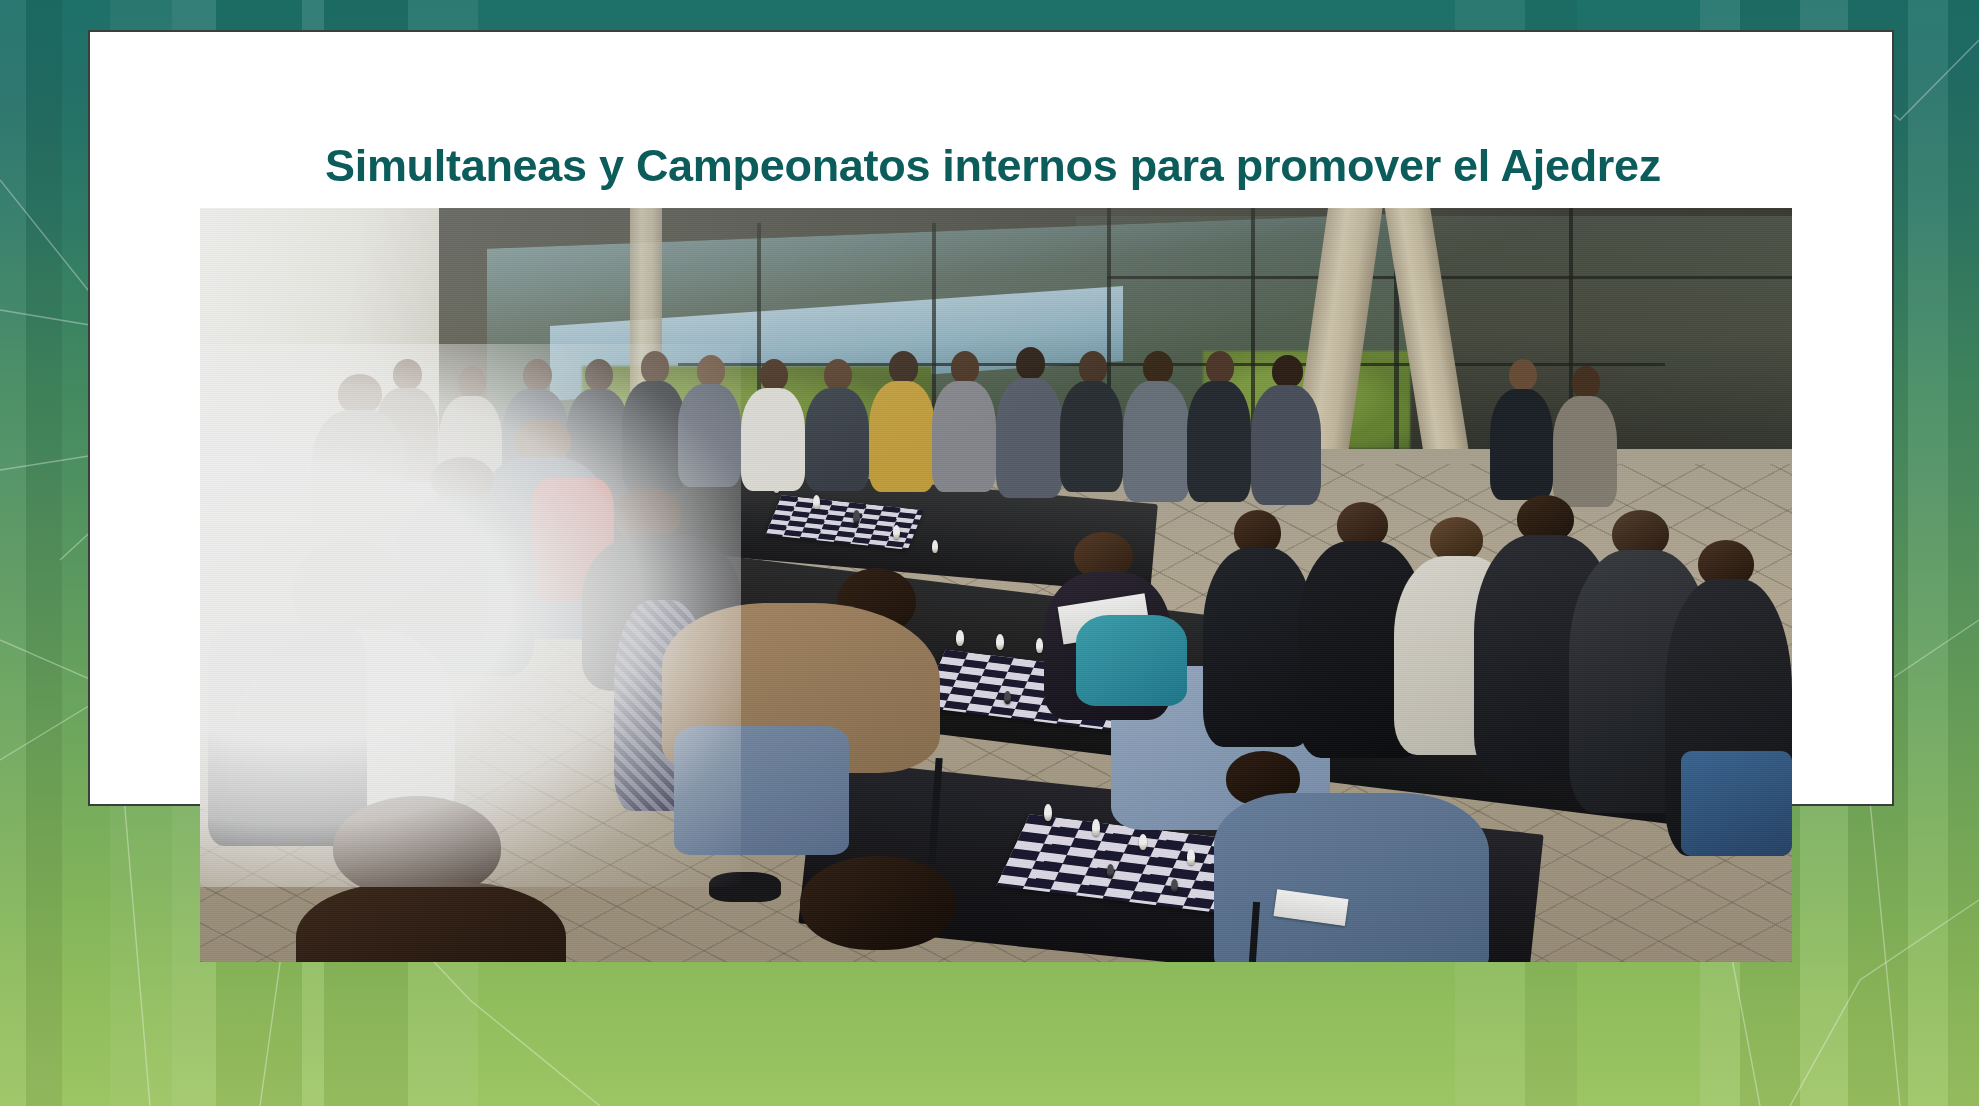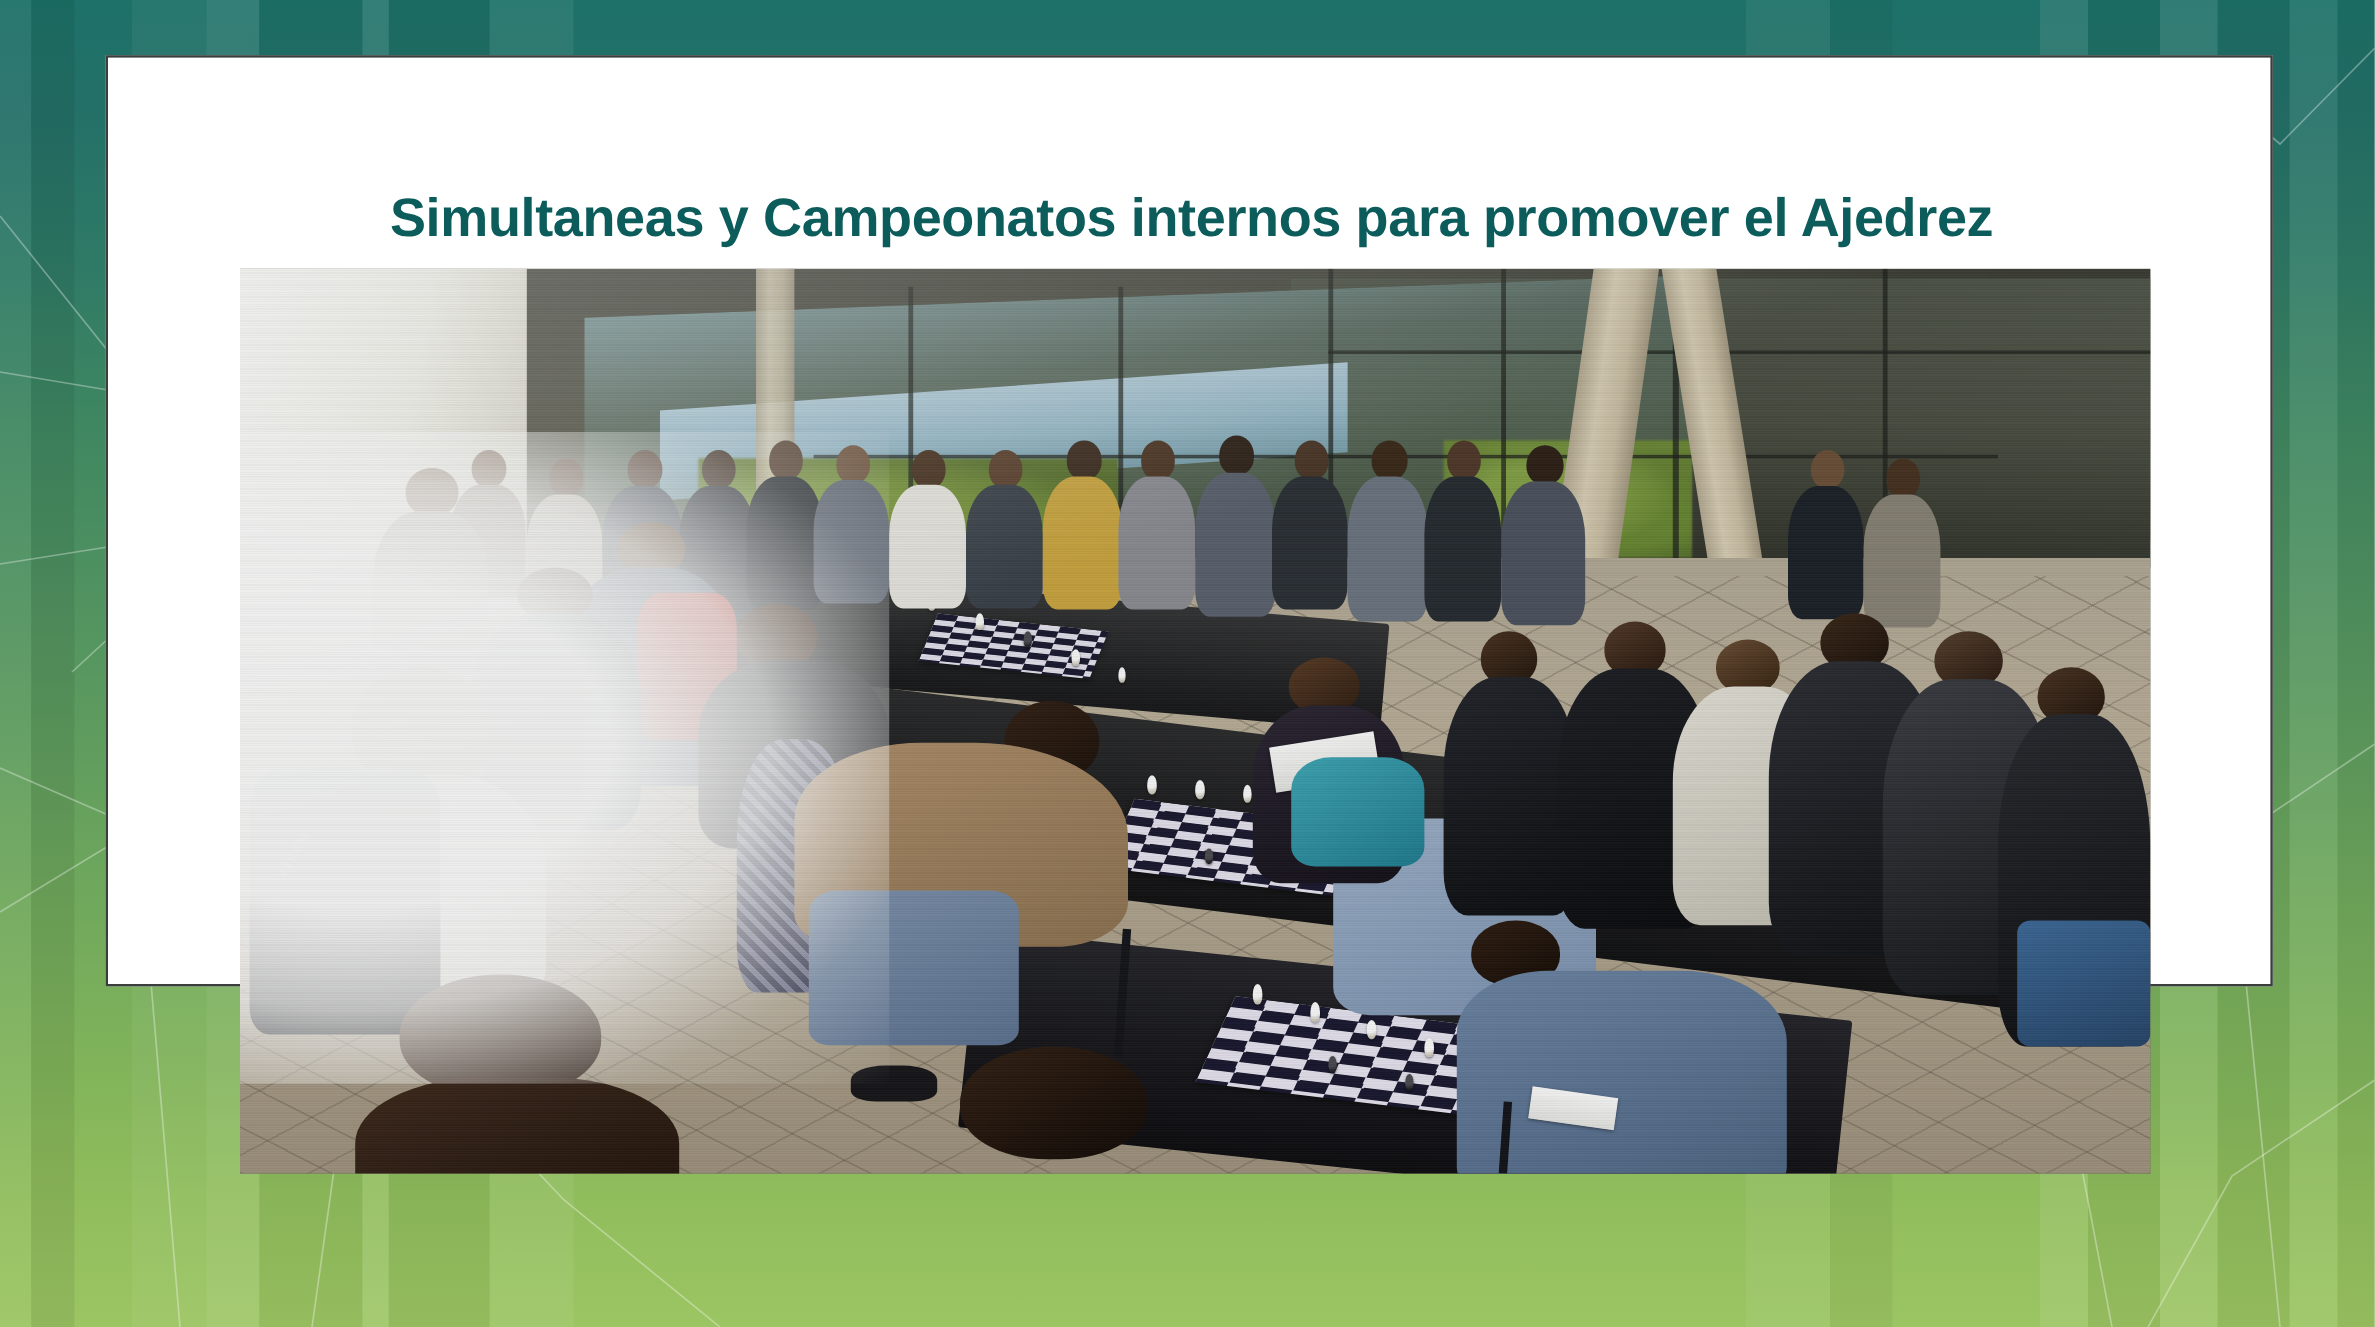--- a/index.html
+++ b/index.html
@@ -31,21 +31,21 @@
   #bands i {
     position:absolute; top:0; bottom:0;
     display:block;
   }
   
   #facets { position:absolute; inset:0; }
 
   
   #panel {
     position:absolute;
-    left:88px; top:46px;
+    left:88px; top:30px;
     width:1806px; height:776px;
     background:#ffffff;
     border:2px solid #3a3f3c;
     box-shadow:0 0 0 0 rgba(0,0,0,0);
   }
 
   
   #title {
     position:absolute;
     left:26px; top:108px;

